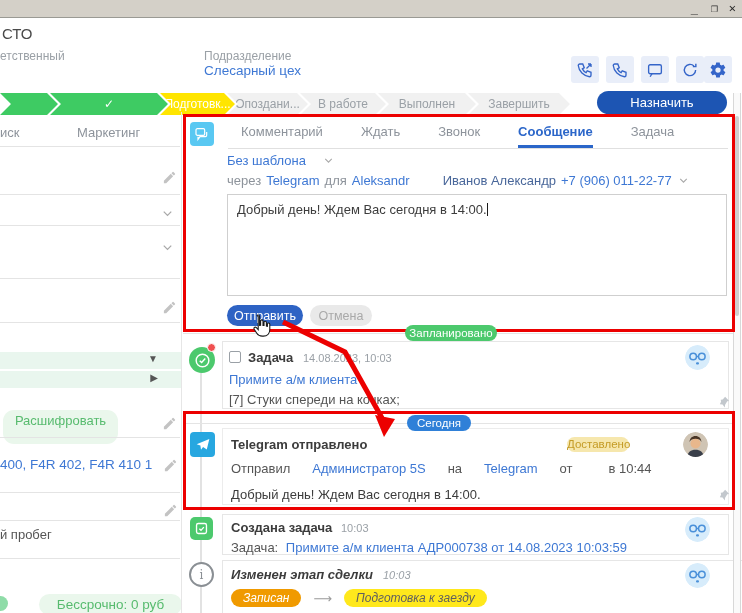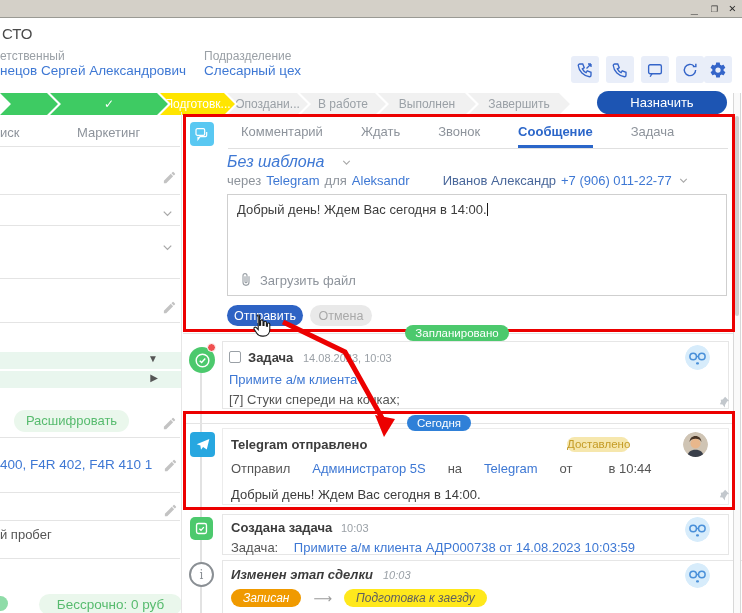--- a/index.html
+++ b/index.html
@@ -72,21 +72,20 @@
 <div id="app">
 
   <div class="abs titlebar">
     <span class="winctl" style="right:44px;">_</span>
     <span class="winctl" style="right:24px;">❐</span>
     <span class="winctl" style="right:6px;">✕</span>
   </div>
 
   <div class="abs app-title">СТО</div>
   <div class="abs fld-label" style="left:0;top:49px;">етственный</div>
-  <div class="abs fld-value" style="left:0;top:63px;">нецов Сергей Александрович</div>
   <div class="abs fld-label" style="left:204px;top:49px;">Подразделение</div>
   <div class="abs fld-value" style="left:204px;top:63px;">Слесарный цех</div>
 
   <div class="iconbtn" style="left:571px;">
     <svg viewBox="0 0 24 24">
         <path d="M5 4h4l2 5-2.5 1.5a11 11 0 0 0 5 5L15 13l5 2v4a2 2 0 0 1-2 2A17 17 0 0 1 3 6a2 2 0 0 1 2-2z" fill="none" stroke="#3565c9" stroke-width="1.8"></path>
         <path d="M14 10l6-6M20 4h-4M20 4v4" fill="none" stroke="#3565c9" stroke-width="1.8"></path>
       </svg>
   </div>
   <div class="iconbtn" style="left:606px;">
@@ -151,21 +150,21 @@
   </div>
   <div class="abs sb-line" style="left:0;top:322px;width:180px;"></div>
 
   <div class="abs greenrow" style="top:352px;">
     <span class="tri">▼</span>
   </div>
   <div class="abs greenrow" style="top:371px;">
     <span class="tri">▶</span>
   </div>
 
-  <div class="abs pill-green" style="left:14px;top:410px;width:115px;height:22px;line-height:22px;font-size:13px;text-align:center;">Расшифровать</div>
+  <div class="abs pill-green" style="left:3px;top:410px;width:115px;height:34px;line-height:22px;font-size:13px;text-align:center;">Расшифровать</div>
   <div class="abs pencil" style="left:162px;top:416px;">
     <svg viewBox="0 0 24 24">
         <path d="M3 17.25V21h3.75L17.8 9.94l-3.75-3.75L3 17.25zM20.7 7.04a1 1 0 0 0 0-1.41l-2.34-2.34a1 1 0 0 0-1.41 0l-1.83 1.83 3.75 3.75 1.83-1.83z" fill="#c3c3c3"></path>
       </svg>
   </div>
   <div class="abs sb-line" style="left:0;top:437px;width:180px;"></div>
 
   <div class="abs link" style="left:0;top:457px;font-size:13.5px;white-space:nowrap;">400, F4R 402, F4R 410 1</div>
   <div class="abs pencil" style="left:163px;top:458px;">
     <svg viewBox="0 0 24 24">
@@ -198,56 +197,50 @@
   </div>
 
   <div class="abs" style="left:228px;top:124px;width:500px;height:25px;border-bottom:1px solid #e0e0e0;display:flex;gap:38px;padding-left:13px;">
     <span class="ctab">Комментарий</span>
     <span class="ctab">Ждать</span>
     <span class="ctab">Звонок</span>
     <span class="ctab active">Сообщение</span>
     <span class="ctab">Задача</span>
   </div>
 
-  <div class="abs" style="left:227px;top:153px;font-size:16px;display:flex;align-items:center;gap:16px;font-style:italic;">
+  <div class="abs" style="left:227px;top:153px;font-size:13px;display:flex;align-items:center;gap:16px;">
     <span class="link">Без шаблона</span>
     <svg viewBox="0 0 24 24" style="width:13px;height:13px;">
         <path d="M6 9l6 6 6-6" fill="none" stroke="#a8a8a8" stroke-width="2"></path>
       </svg>
   </div>
 
   <div class="abs" style="left:227px;top:173px;font-size:13px;color:#8d939b;display:flex;align-items:center;gap:5px;white-space:nowrap;">
     <span>через</span>
     <span class="link">Telegram</span>
     <span>для</span>
     <span class="link">Aleksandr</span>
     <span style="color:#49679a;margin-left:28px;">Иванов Александр</span>
     <span class="link">+7 (906) 011-22-77</span>
     <svg viewBox="0 0 24 24" style="width:13px;height:13px;">
         <path d="M6 9l6 6 6-6" fill="none" stroke="#a8a8a8" stroke-width="2"></path>
       </svg>
   </div>
 
   <div class="abs compose-msg" style="left:227px;top:194px;width:500px;height:102px;">
     <span>Добрый день! Ждем Вас сегодня в 14:00.</span><span class="caret"></span>
-    <div class="upload">
-      <svg viewBox="0 0 24 24" style="width:16px;height:16px;">
-          <path d="M16.5 6.5v9a4.5 4.5 0 0 1-9 0v-10a3 3 0 0 1 6 0v9a1.5 1.5 0 0 1-3 0v-8" fill="none" stroke="#9aa0a6" stroke-width="1.7"></path>
-        </svg>
-      <span>Загрузить файл</span>
-    </div>
   </div>
 
   <button class="abs btn-send" style="left:227px;top:305px;width:76px;height:21px;">Отправить</button>
   <button class="abs btn-cancel" style="left:310px;top:305px;width:62px;height:21px;">Отмена</button>
 
   <div class="abs redbox" style="left:183px;top:114px;width:552px;height:218px;"></div>
 
   <div class="abs hline" style="left:183px;top:333px;width:550px;"></div>
-  <div class="day-pill" style="left:405px;top:325px;width:104px;background:#4cc96d;">Запланировано</div>
+  <div class="day-pill" style="left:405px;top:325px;width:92px;background:#4cc96d;">Запланировано</div>
 
   <div class="tl-icon" style="left:189px;top:347px;width:26px;height:26px;background:#4cc96d;border-radius:50%;">
     <svg viewBox="0 0 24 24" style="width:19px;height:19px;">
         <circle cx="12" cy="12" r="8" fill="none" stroke="#fff" stroke-width="1.8"></circle>
         <path d="M8.5 12.2l2.4 2.4 4.6-5.2" fill="none" stroke="#fff" stroke-width="1.8"></path>
       </svg>
   </div>
   <div class="abs" style="left:207px;top:343px;width:9px;height:9px;background:#f05050;border:1.5px solid #fff;border-radius:50%;z-index:3;"></div>
 
   <div class="card" style="left:222px;top:341px;width:507px;height:68px;">
@@ -314,21 +307,21 @@
     <svg viewBox="0 0 24 24" style="width:17px;height:17px;">
         <rect x="5" y="5" width="14" height="14" rx="2.5" fill="none" stroke="#fff" stroke-width="1.9"></rect>
         <path d="M9 12.3l2.3 2.3 4-4.6" fill="none" stroke="#fff" stroke-width="1.9"></path>
       </svg>
   </div>
   <div class="card" style="left:222px;top:514px;width:507px;height:41px;">
     <span class="abs entry-title" style="left:8px;top:5px;">Создана задача</span>
     <span class="abs entry-time" style="left:118px;top:7px;">10:03</span>
     <span class="abs" style="left:8px;top:25px;font-size:13px;color:#555;white-space:nowrap;">
       <span>Задача:</span>
-      <span class="link" style="margin-left:12px;">Примите а/м клиента АДР000738 от 14.08.2023 10:03:59</span>
+      <span class="link" style="margin-left:4px;">Примите а/м клиента АДР000738 от 14.08.2023 10:03:59</span>
     </span>
     <span class="avatar" style="left:462px;top:2px;">
       <svg viewBox="0 0 26 26">
           <circle cx="13" cy="13" r="13" fill="#d7ecfb"></circle>
           <circle cx="8.5" cy="12" r="3.4" fill="none" stroke="#4a90d9" stroke-width="1.6"></circle>
           <circle cx="17.5" cy="12" r="3.4" fill="none" stroke="#4a90d9" stroke-width="1.6"></circle>
           <path d="M11.7 12h2.6" stroke="#4a90d9" stroke-width="1.6"></path>
           <rect x="11.4" y="18" width="3.2" height="2.4" rx="1.2" fill="#4a90d9"></rect>
         </svg>
     </span>

